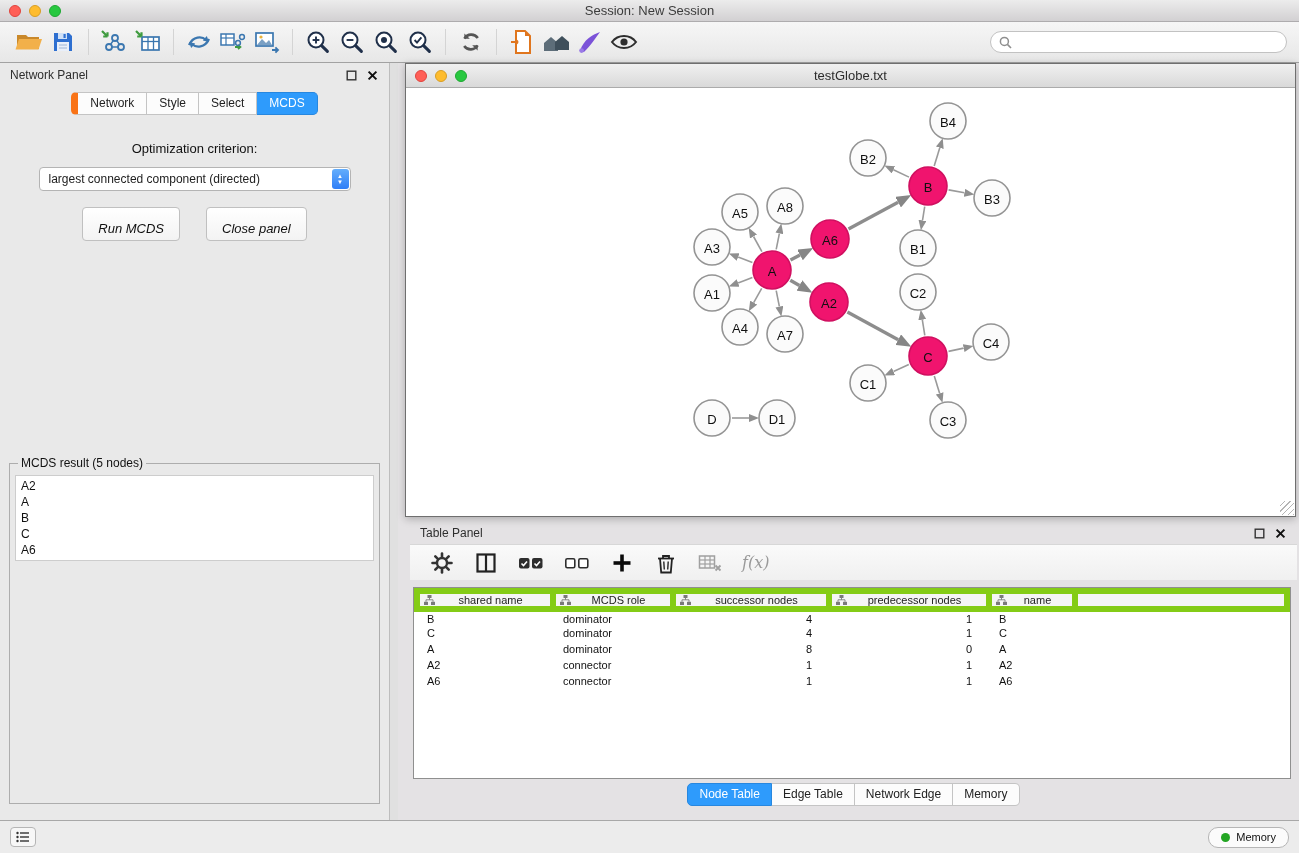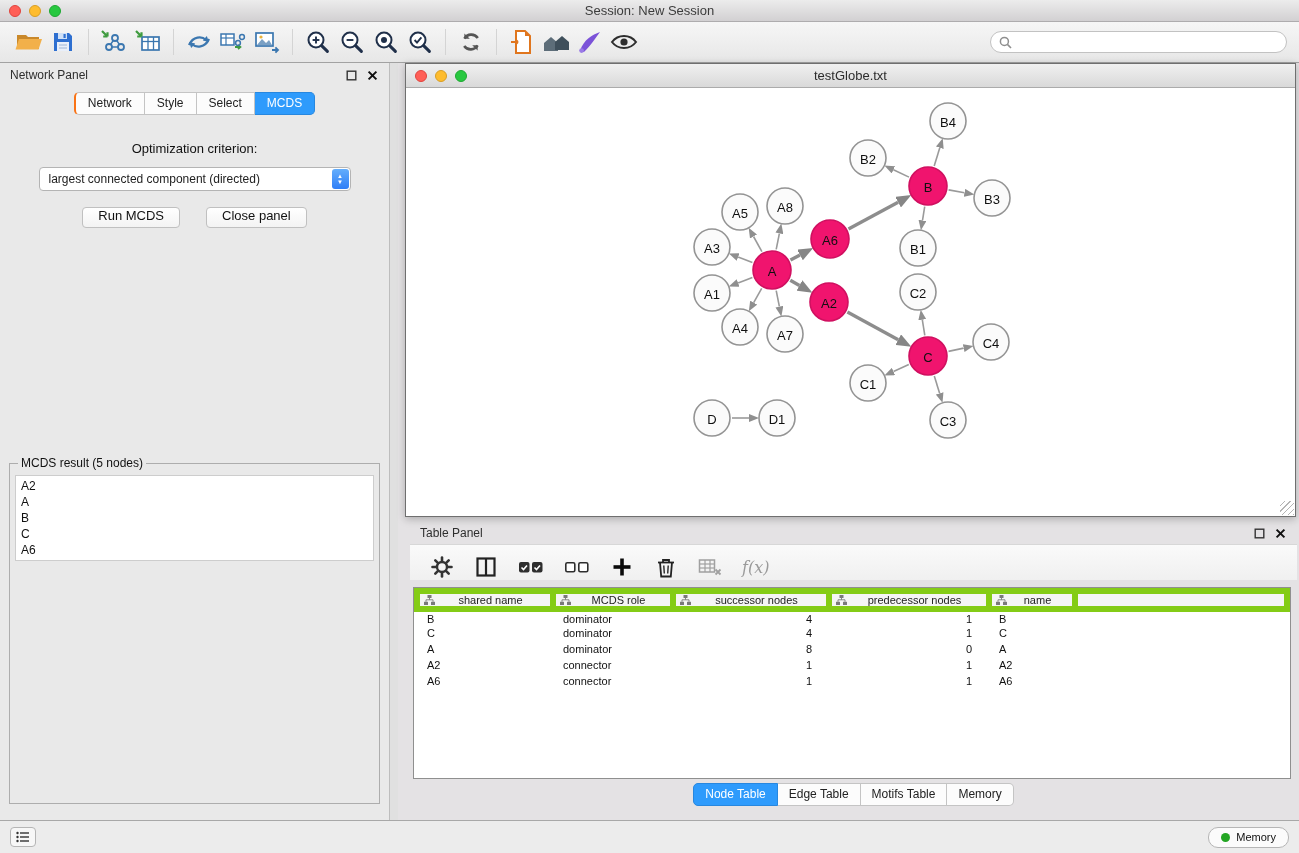--- a/index.html
+++ b/index.html
@@ -32,32 +32,32 @@
   .main { position:absolute; top:63px; left:0; right:0; bottom:33px; }
 
   
   .control-panel { position:absolute; left:0; top:0; bottom:0; width:390px;
     background:#e9e9e9; border-right:1px solid #bdbdbd; display:flex; flex-direction:column; }
   .cp-header { height:24px; display:flex; align-items:center; padding:0 10px; font-size:12px; color:#2e2e2e; }
   .win-btns { margin-left:auto; display:flex; gap:8px; align-items:center; }
   .wb { display:flex; align-items:center; justify-content:center; width:13px; height:13px; cursor:default; }
   .cp-tabs { display:flex; justify-content:center; margin-top:5px; }
   .ctab { font-size:12px; padding:3px 12px 4px; background:#fcfcfc; border:1px solid #c4c4c4; border-left:none; color:#222; cursor:default; }
-  .ctab:first-child { border-left:2px solid #f97316; border-radius:5px 0 0 5px; }
+  .ctab:first-child { border-left:7px solid #f97316; border-radius:5px 0 0 5px; }
   .ctab:last-child { border-radius:0 5px 5px 0; }
   .ctab.active { background:#2e9bfc; border-color:#2787df; color:#fff; }
   .opt-label { text-align:center; font-size:13px; color:#111; margin-top:26px; }
   .dropdown { margin:11px auto 0; width:312px; height:24px; background:#fff; border:1px solid #b4b4b4;
     border-radius:4px; display:flex; align-items:center; font-size:12px; padding-left:9px; position:relative; cursor:default; }
   .dropdown .stepper { position:absolute; right:1px; top:1px; bottom:1px; width:17px; border-radius:3px;
     background:linear-gradient(#64aefc,#2e7ef7); color:#fff; display:flex; flex-direction:column;
     align-items:center; justify-content:center; font-size:6px; line-height:6px; }
   .btn-row { display:flex; justify-content:center; gap:26px; margin-top:16px; }
   .mac-btn { background:linear-gradient(#ffffff,#f3f3f3); border:1px solid #c0c0c0; border-radius:4px;
-    font-size:13px; font-family:"Liberation Sans",sans-serif; padding:0 15px 4px; color:#111; cursor:default; }
+    font-size:13px; font-family:"Liberation Sans",sans-serif; padding:13px 15px 4px; color:#111; cursor:default;font-style:italic; }
   .cp-spacer { flex:1; }
   .result-fieldset { margin:0 9px 16px; border:1px solid #adadad; height:348px; padding:5px 5px 7px;
     display:flex; }
   .result-fieldset legend { font-size:12px; padding:0 3px; margin-left:3px; color:#111; }
   .result-list { flex:1; background:#fff; border:1px solid #cdcdcd; overflow:auto; font-size:12px; padding:2px 5px; }
   .result-item { line-height:16px; color:#111; }
 
   
   .v-splitter { position:absolute; left:390px; top:0; bottom:0; width:8px; background:#e0e0e0; }
   .right-area { position:absolute; left:398px; top:0; right:0; bottom:0; background:#e4e2e4; }
@@ -75,21 +75,21 @@
   .graph-label { font-size:13px; fill:#101010; text-anchor:middle; dominant-baseline:central;
     font-family:"Liberation Sans",sans-serif; }
   .edge { stroke:#9a9a9a; stroke-width:1.6; }
   .edge.bold { stroke:#8d8d8d; stroke-width:3.4; }
   .resize-grip { position:absolute; right:1px; bottom:1px; width:14px; height:14px;
     background:repeating-linear-gradient(135deg, transparent 0 3px, #b5b5b5 3px 4px); }
 
   
   .table-panel { position:absolute; left:12px; right:2px; top:459px; bottom:2px; }
   .tp-header { height:22px; display:flex; align-items:center; padding:0 10px; font-size:12px; color:#2e2e2e; }
-  .tp-toolbar { height:36px; display:flex; align-items:flex-end; gap:20px; padding:0 6px 0 20px;
+  .tp-toolbar { height:36px; display:flex; align-items:center; gap:20px; padding:0 6px 0 20px;
     background:linear-gradient(#fafafa,#f0f0f0); border-top:1px solid #d7d7d7; }
   .tt-btn { display:flex; align-items:center; justify-content:center; min-width:24px; height:26px; cursor:default; }
   .fx-label { font-family:"DejaVu Serif",serif; font-style:italic; font-size:16px; color:#9a9a9a; }
   .table-box { margin:7px 6px 0 3px; height:192px; background:#fff; border:1px solid #8f8f8f; overflow:hidden; }
   table { border-collapse:collapse; width:100%; table-layout:fixed; font-size:11px; }
   th { background:#f5f5f5; border:6px solid #84cc16; font-weight:normal; height:18px; padding:0 4px;
     color:#222; cursor:default; }
   th .th-inner { display:flex; align-items:center; }
   th .th-label { flex:1; text-align:center; }
   th.filler { border-left:none; }
@@ -627,21 +627,21 @@
                   <td class="al-right">1</td>
                   <td class="al-left">A6</td>
                   <td></td>
                 </tr>
               </tbody>
           </table>
         </div>
         <div class="tp-tabs">
             <div class="ttab active" style="background: rgb(46, 155, 252);">Node Table</div>
             <div class="ttab">Edge Table</div>
-            <div class="ttab">Motifs Table</div>
+            <div class="ttab">Network Edge</div>
             <div class="ttab">Memory</div>
           </div>
       </div>
     </div>
   </div>
 
   <div class="statusbar">
     <div class="sb-left-btn">
       <svg width="14" height="12" viewBox="0 0 14 12">
           <circle cx="1.5" cy="2" r="1.2" fill="#333"></circle>

